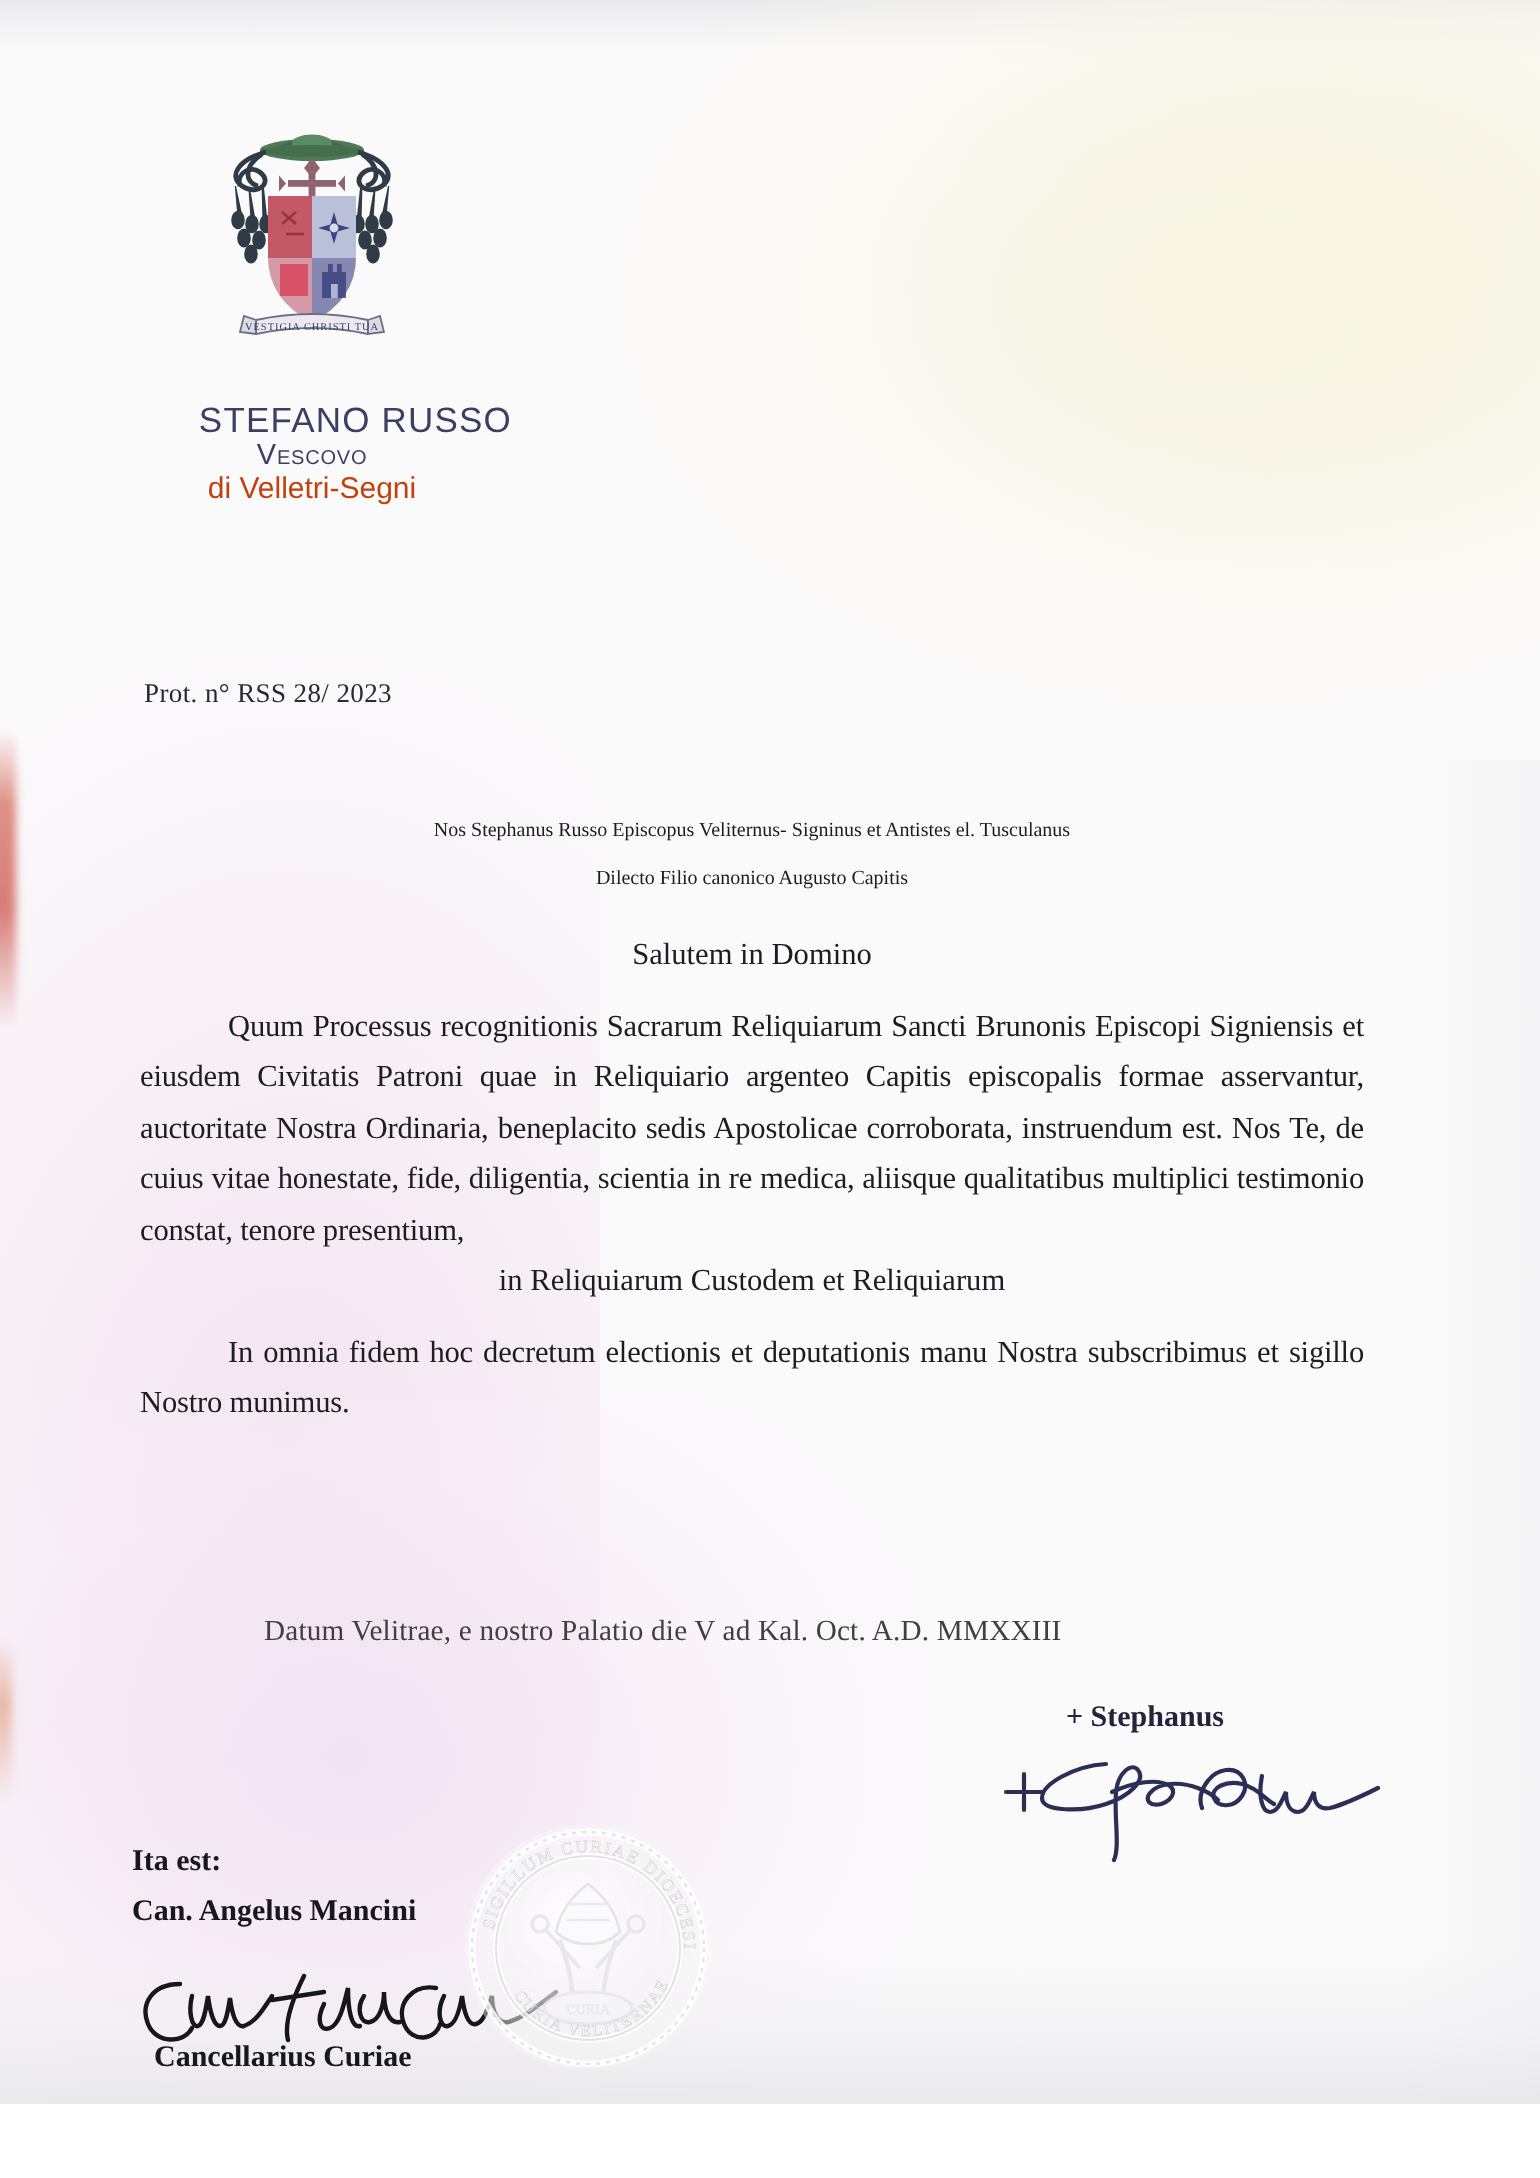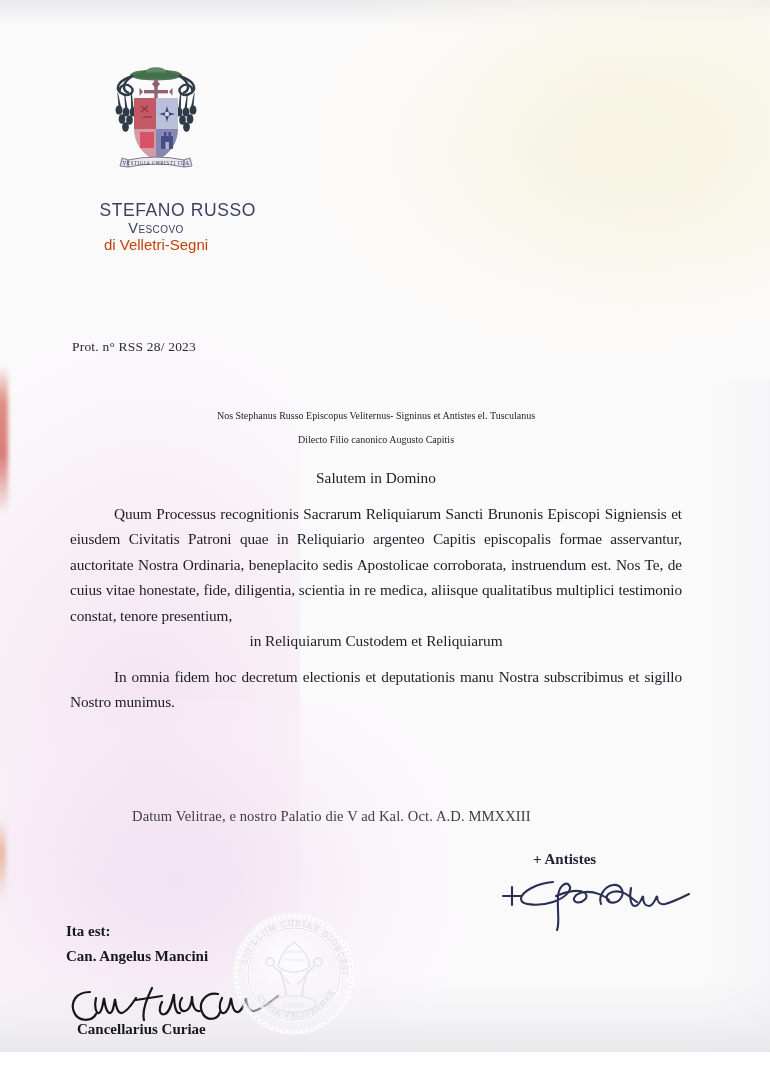--- a/index.html
+++ b/index.html
@@ -332,21 +332,21 @@
       <p class="heading-line">Nos Stephanus Russo Episcopus Veliternus- Signinus et Antistes el. Tusculanus</p>
       <p class="heading-line">Dilecto Filio canonico Augusto Capitis</p>
       <p class="center gap-1">Salutem in Domino</p>
       <p class="just gap-2 tight">Quum Processus recognitionis Sacrarum Reliquiarum Sancti Brunonis Episcopi Signiensis et eiusdem Civitatis Patroni quae in Reliquiario argenteo Capitis episcopalis formae asservantur, auctoritate Nostra Ordinaria, beneplacito sedis Apostolicae corroborata, instruendum est.  Nos Te, de cuius vitae honestate, fide, diligentia, scientia in re medica, aliisque qualitatibus multiplici testimonio constat, tenore presentium,</p>
       <p class="center">in Reliquiarum Custodem et Reliquiarum</p>
       <p class="just tight gap-2">In omnia fidem hoc decretum electionis et deputationis manu Nostra subscribimus et sigillo Nostro munimus.</p>
     </div>
 
     <div id="dateline">Datum Velitrae, e nostro Palatio die V ad Kal. Oct. A.D. MMXXIII</div>
 
-    <div id="sig-right">+ Antistes</div>
+    <div id="sig-right">+ Stephanus</div>
     <svg id="sig-right-mark" viewBox="0 0 200 66">
       <g fill="none" stroke="#2b2f55" stroke-width="2.1" stroke-linecap="round">
         <path d="M6 30 L24 30"></path>
         <path d="M15 21 L15 39"></path>
         <path d="M56 16 C40 17 24 26 24 33 C24 40 44 40 56 36 C68 32 76 24 72 19 C69 15 62 20 61 30 C60 42 63 58 60 64"></path>
         <path d="M59 30 C70 25 82 23 88 27 C93 31 85 38 79 36 C74 34 78 27 88 26 C98 25 108 30 112 34"></path>
         <path d="M104 38 C101 30 108 20 116 19 C124 18 128 26 124 32 C120 38 112 38 110 33 C108 28 116 24 124 26 C132 28 136 34 140 36"></path>
         <path d="M134 22 C132 32 134 40 138 40 C142 40 144 34 146 30 C146 36 148 40 152 40 C156 40 158 34 160 30 C160 36 163 39 168 38 C176 36 184 32 192 28"></path>
       </g>
     </svg>

